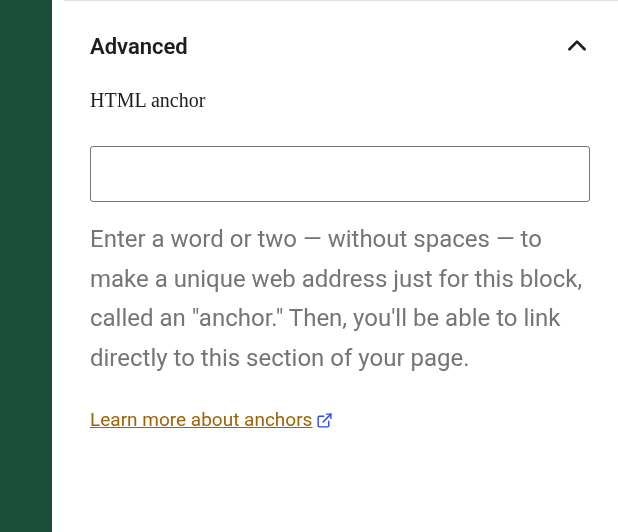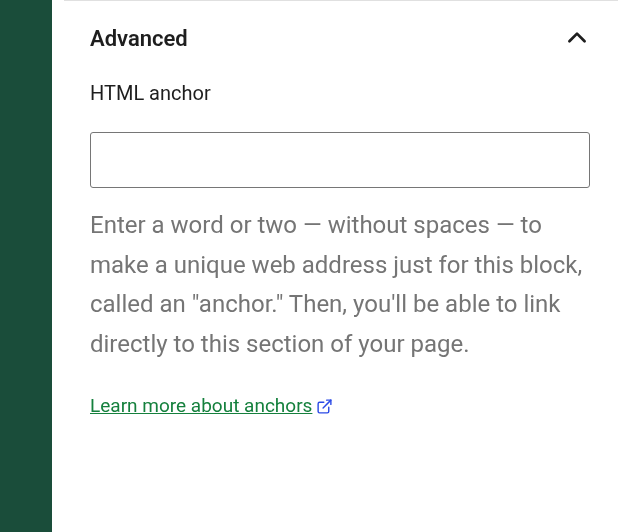--- a/index.html
+++ b/index.html
@@ -17,21 +17,21 @@
       flex: 1;
       padding: 0;
       background: #fff;
       min-height: 532px;
     }
     .top-divider {
       border-top: 1px solid #e0e0e0;
       margin: 0 0 0 12px;
     }
     .inner {
-      padding: 24px 28px 28px 38px;
+      padding: 32px 28px 28px 38px;
     }
     .panel-header {
       display: flex;
       align-items: center;
       justify-content: space-between;
       margin-bottom: 30px;
     }
     .panel-header h3 {
       font-size: 22px;
       font-weight: 600;
@@ -39,42 +39,43 @@
     }
     .chevron-icon {
       display: flex;
       align-items: center;
       justify-content: center;
       cursor: pointer;
     }
     .field-label {
       font-size: 20px;
       color: #1e1e1e;
-      margin-bottom: 27px;
+      margin-bottom: 34px;
       font-weight: 400;
+      font-family: Liberation Serif, serif;
     }
     .text-input {
       width: 100%;
       height: 56px;
       border: 1px solid #767676;
       border-radius: 3px;
       font-size: 18px;
       padding: 0 12px;
       background: #fff;
       margin-bottom: 18px;
     }
     .help-text {
       font-size: 24px;
       line-height: 1.65;
       color: #757575;
       margin-bottom: 30px;
     }
     .help-link {
       font-size: 19px;
-      color: #15803d;
+      color: #a16207;
       text-decoration: underline;
       display: inline-flex;
       align-items: center;
       gap: 4px;
       cursor: pointer;
     }
     .ext-icon {
       display: inline-flex;
       position: relative;
       top: 1px;

